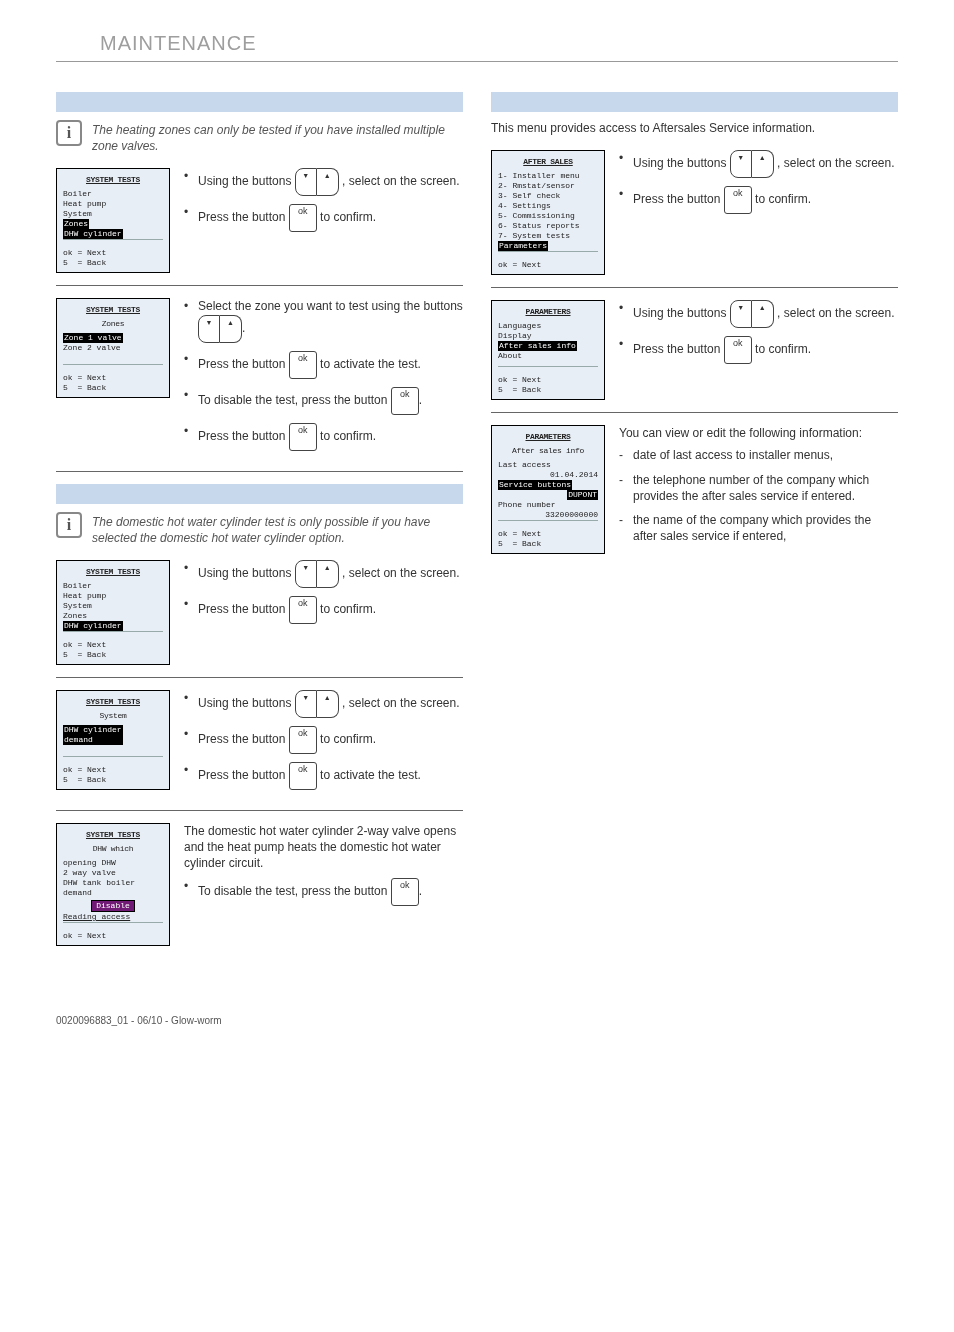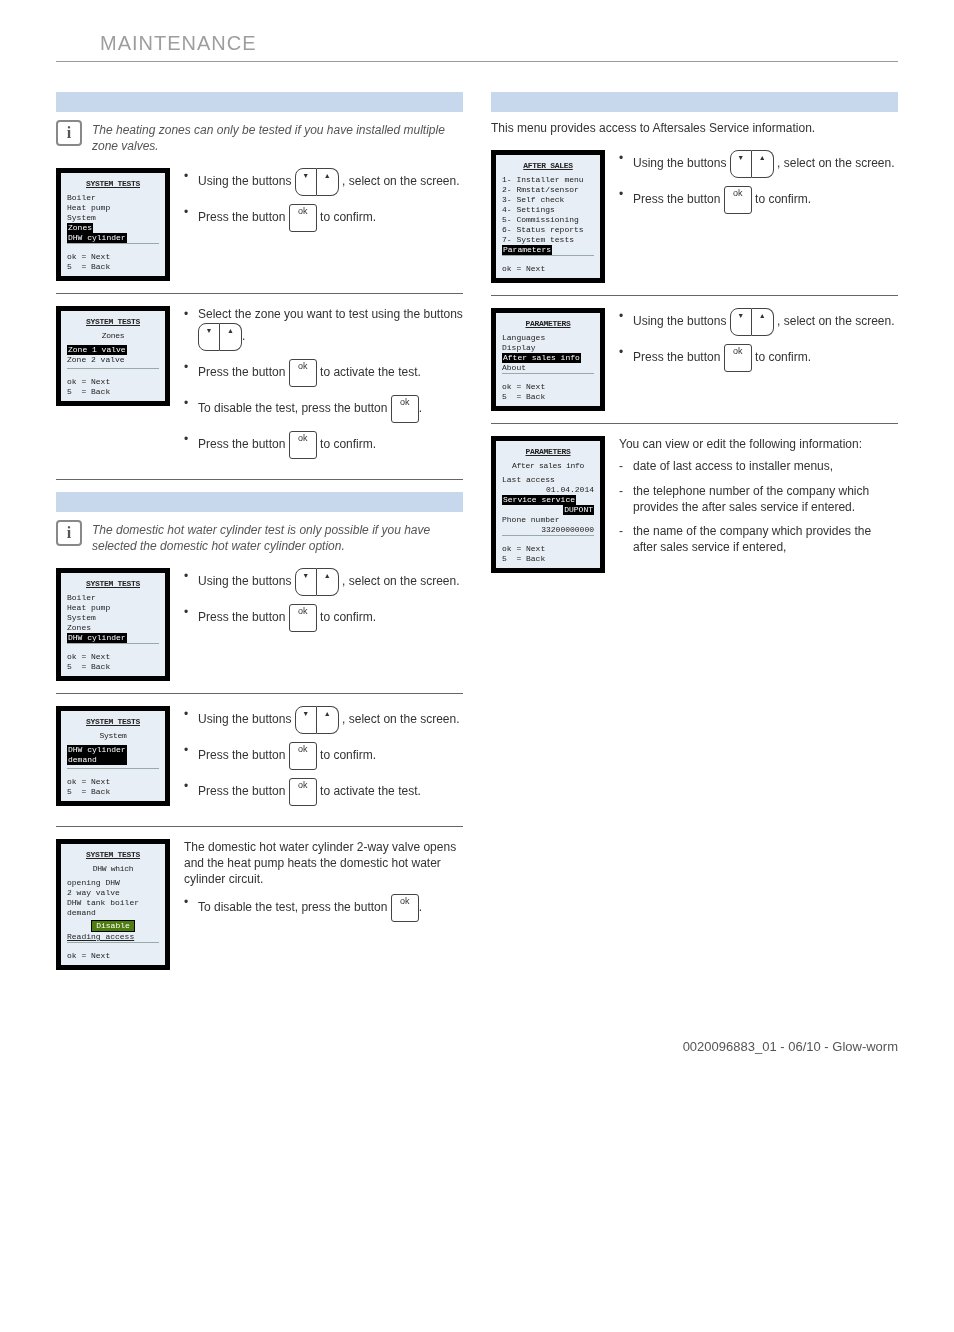--- a/index.html
+++ b/index.html
@@ -17,39 +17,39 @@
   .step-screen { flex:0 0 114px; }
   .step-text { flex:1; font-size:12px; color:#333; }
   .step-text p { margin-bottom:6px; }
   .step-text li, .bitem { list-style:none; position:relative; padding-left:14px; margin-bottom:8px;}
   .step-text li::before, .bitem::before { content:"•"; position:absolute; left:0; top:0; color:#333;}
   .dashitem { position:relative; padding-left:14px; margin-bottom:8px;}
   .dashitem::before { content:"-"; position:absolute; left:0; top:0;}
   .sep { border:none; border-top:1px solid #666; margin:12px 0;}
 
   
-  .screen { background:#e8eef6; border:5px solid #000000; padding:6px 6px 4px 6px; font-family: 'Courier New', monospace; font-size:8px; line-height:1.25; color:#222; width:114px; min-height:100px; display:flex; flex-direction:column;}
+  .screen { background:#e8eef6; border:1px solid #000000; padding:6px 6px 4px 6px; font-family: 'Courier New', monospace; font-size:8px; line-height:1.25; color:#222; width:114px; min-height:100px; display:flex; flex-direction:column;}
   .screen .title { text-align:center; text-decoration: underline; font-weight:bold; margin-bottom:4px; letter-spacing:-0.3px;}
   .screen .subtitle { text-align:center; margin-bottom:4px; letter-spacing:-0.3px;}
   .screen .body { flex:1;}
   .screen .item { white-space:pre; }
   .screen .hl { background:#000; color:#fff; display:inline-block; padding:0 1px;}
   .screen .foot { border-top:1px solid #9aa; padding-top:8px; white-space:pre;}
   .screen .right { text-align:right;}
-  .screen .btn-disp { display:inline-block; border:1px solid #000; background:#4d7c0f; color:#fff; padding:0 4px; margin-top:2px;}
+  .screen .btn-disp { display:inline-block; border:1px solid #000; background:#701a75; color:#fff; padding:0 4px; margin-top:2px;}
   
   .key { display:inline-block; border:1px solid #444; border-radius:8px; font-size:9px; padding:0 6px; min-width:22px; text-align:center; line-height:12px; height:28px; vertical-align:middle; background:#fff; position:relative;}
   .okkey { border-radius:3px; min-width:28px;}
   .arrow-down::after{content:"▼"; font-size:7px;}
   .arrow-up::after{content:"▲"; font-size:7px;}
   .btn-pair { white-space:nowrap; display:inline-block;}
   .btn-pair .key{border-radius:0;}
   .btn-pair .key:first-child{border-radius:8px 0 0 8px;}
   .btn-pair .key:last-child{border-radius:0 8px 8px 0; border-left:none;}
-  .footer { text-align:right; color:#555; font-size:13px; margin-top:60px;}
+  .footer { color:#555; font-size:10px; margin-top:60px;}
 </style>
 </head>
 <body>
 
 <div class="page">
   <h1>MAINTENANCE</h1>
   <hr class="hr-top">
 
   <div class="columns">
 
@@ -302,21 +302,21 @@
       <hr class="sep">
 
       <div class="step">
         <div class="step-screen">
           <div class="screen">
             <div class="title">PARAMETERS</div>
             <div class="subtitle">After sales info</div>
             <div class="body">
               <div class="item">Last access</div>
               <div class="item right">01.04.2014</div>
-              <div><span class="hl">Service service</span></div>
+              <div><span class="hl">Service buttons</span></div>
               <div class="right"><span class="hl">DUPONT</span></div>
               <div class="item">Phone number</div>
               <div class="item right">33200000000</div>
             </div>
             <div class="foot">ok = Next
 5  = Back</div>
           </div>
         </div>
         <div class="step-text">
           <p>You can view or edit the following information:</p>

